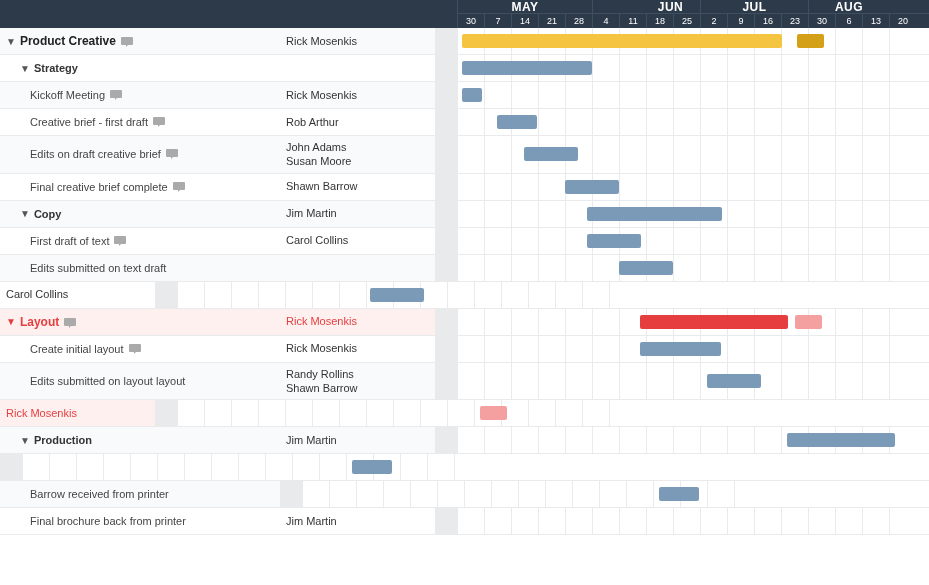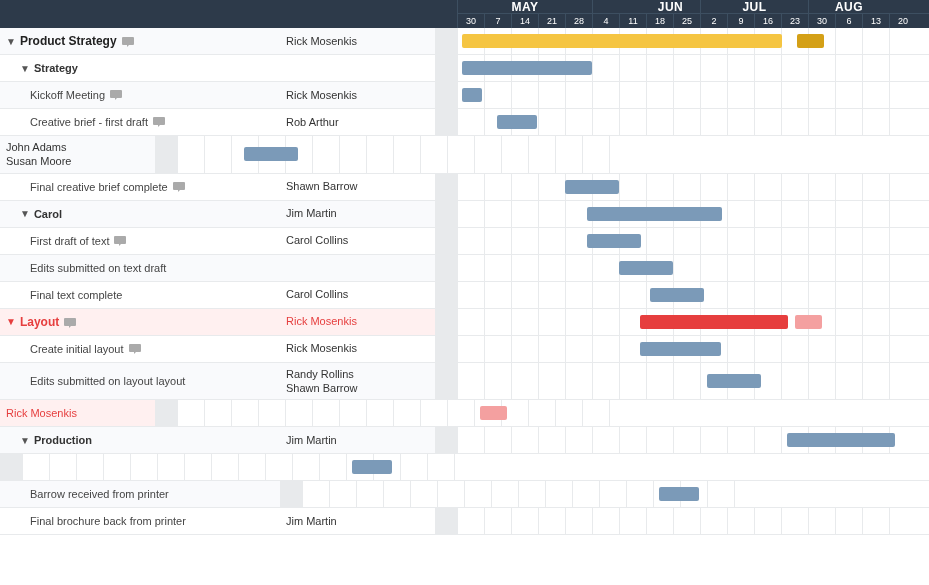--- a/index.html
+++ b/index.html
@@ -96,21 +96,21 @@
           <div class="date-cell">13</div>
           <div class="date-cell">20</div>
         </div>
     </div>
   </div>
 
   <div class="gantt-body" id="gantt-body">
   <div class="gantt-row row-section-a row-group-l1 row-group-l1-normal">
         <div class="cell-task">
           <span style="margin-right: 4px; font-size: 10px; color: rgb(85, 85, 85);">▼</span>
-          <span>Product Strategy</span>
+          <span>Product Creative</span>
           <span class="comment-icon comment-icon-gray"><svg viewBox="0 0 12 10">
               <path d="M1,0 H11 Q12,0 12,1 V7 Q12,8 11,8 H7 L5,10 L5,8 H1 Q0,8 0,7 V1 Q0,0 1,0 Z"></path>
             </svg></span>
         </div>
         <div class="cell-responsible">
           <span style="white-space: pre-line;">Rick Mosenkis</span>
         </div>
         <div class="cell-nav-spacer"></div>
         <div class="cell-chart" style="position: relative;">
           <div class="chart-grid">
@@ -230,20 +230,26 @@
             <div class="grid-col" style="width: 27px; min-width: 27px;"></div>
             <div class="grid-col" style="width: 27px; min-width: 27px;"></div>
             <div class="grid-col" style="width: 27px; min-width: 27px;"></div>
             <div class="grid-col" style="width: 27px; min-width: 27px;"></div>
             <div class="grid-col" style="width: 27px; min-width: 27px;"></div>
           </div>
           <div class="gantt-bar gantt-bar-blue" style="left: 40px; width: 40px;"></div>
         </div>
       </div>
       <div class="gantt-row row-section-a row-task">
+        <div class="cell-task">
+          <span>Edits on draft creative brief</span>
+          <span class="comment-icon comment-icon-gray"><svg viewBox="0 0 12 10">
+              <path d="M1,0 H11 Q12,0 12,1 V7 Q12,8 11,8 H7 L5,10 L5,8 H1 Q0,8 0,7 V1 Q0,0 1,0 Z"></path>
+            </svg></span>
+        </div>
         <div class="cell-responsible">
           <span style="white-space: pre-line;">John Adams
 Susan Moore</span>
         </div>
         <div class="cell-nav-spacer"></div>
         <div class="cell-chart" style="position: relative;">
           <div class="chart-grid">
             <div class="grid-col" style="width: 27px; min-width: 27px;"></div>
             <div class="grid-col" style="width: 27px; min-width: 27px;"></div>
             <div class="grid-col" style="width: 27px; min-width: 27px;"></div>
@@ -295,21 +301,21 @@
             <div class="grid-col" style="width: 27px; min-width: 27px;"></div>
             <div class="grid-col" style="width: 27px; min-width: 27px;"></div>
             <div class="grid-col" style="width: 27px; min-width: 27px;"></div>
           </div>
           <div class="gantt-bar gantt-bar-blue" style="left: 108px; width: 54px;"></div>
         </div>
       </div>
       <div class="gantt-row row-section-a row-group-l2">
         <div class="cell-task">
           <span style="margin-right: 4px; font-size: 10px; color: rgb(85, 85, 85);">▼</span>
-          <span style="font-weight: bold;">Carol</span>
+          <span style="font-weight: bold;">Copy</span>
         </div>
         <div class="cell-responsible">
           <span style="white-space: pre-line;">Jim Martin</span>
         </div>
         <div class="cell-nav-spacer"></div>
         <div class="cell-chart" style="position: relative;">
           <div class="chart-grid">
             <div class="grid-col" style="width: 27px; min-width: 27px;"></div>
             <div class="grid-col" style="width: 27px; min-width: 27px;"></div>
             <div class="grid-col" style="width: 27px; min-width: 27px;"></div>
@@ -390,23 +396,20 @@
             <div class="grid-col" style="width: 27px; min-width: 27px;"></div>
             <div class="grid-col" style="width: 27px; min-width: 27px;"></div>
             <div class="grid-col" style="width: 27px; min-width: 27px;"></div>
             <div class="grid-col" style="width: 27px; min-width: 27px;"></div>
             <div class="grid-col" style="width: 27px; min-width: 27px;"></div>
           </div>
           <div class="gantt-bar gantt-bar-blue" style="left: 162px; width: 54px;"></div>
         </div>
       </div>
       <div class="gantt-row row-task">
-        <div class="cell-task">
-          <span>Final text complete</span>
-        </div>
         <div class="cell-responsible">
           <span style="white-space: pre-line;">Carol Collins</span>
         </div>
         <div class="cell-nav-spacer"></div>
         <div class="cell-chart" style="position: relative;">
           <div class="chart-grid">
             <div class="grid-col" style="width: 27px; min-width: 27px;"></div>
             <div class="grid-col" style="width: 27px; min-width: 27px;"></div>
             <div class="grid-col" style="width: 27px; min-width: 27px;"></div>
             <div class="grid-col" style="width: 27px; min-width: 27px;"></div>

